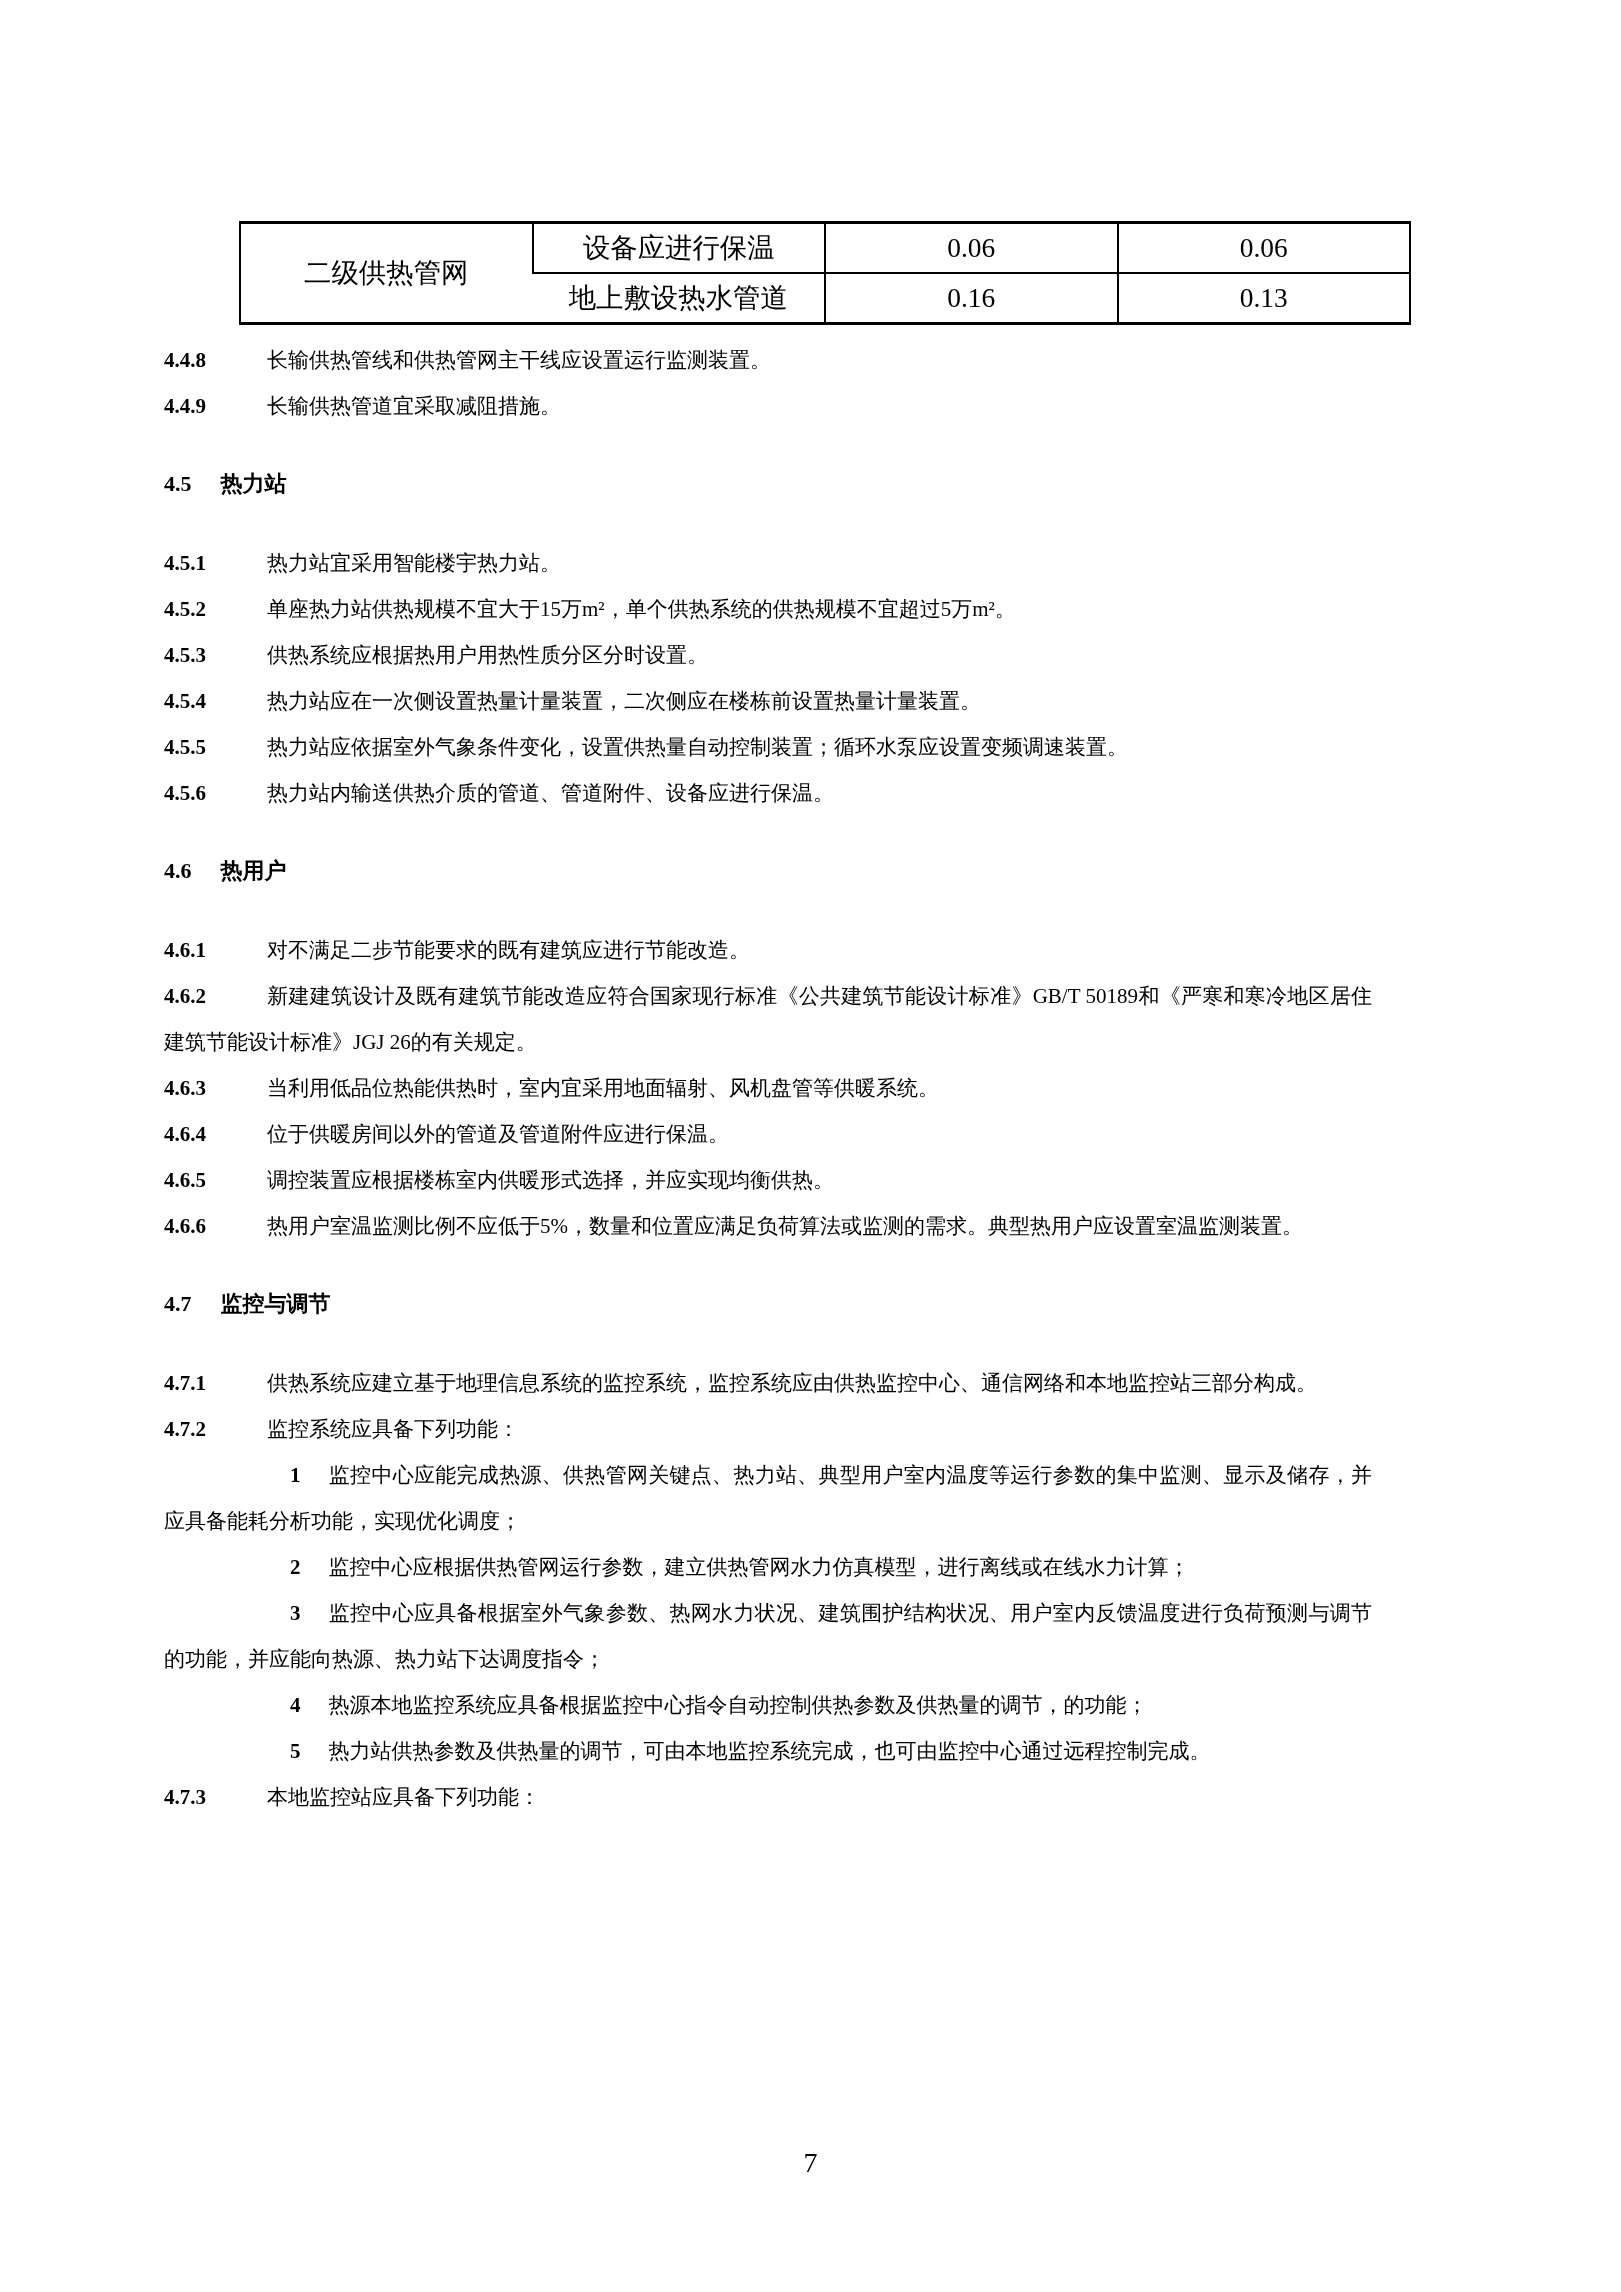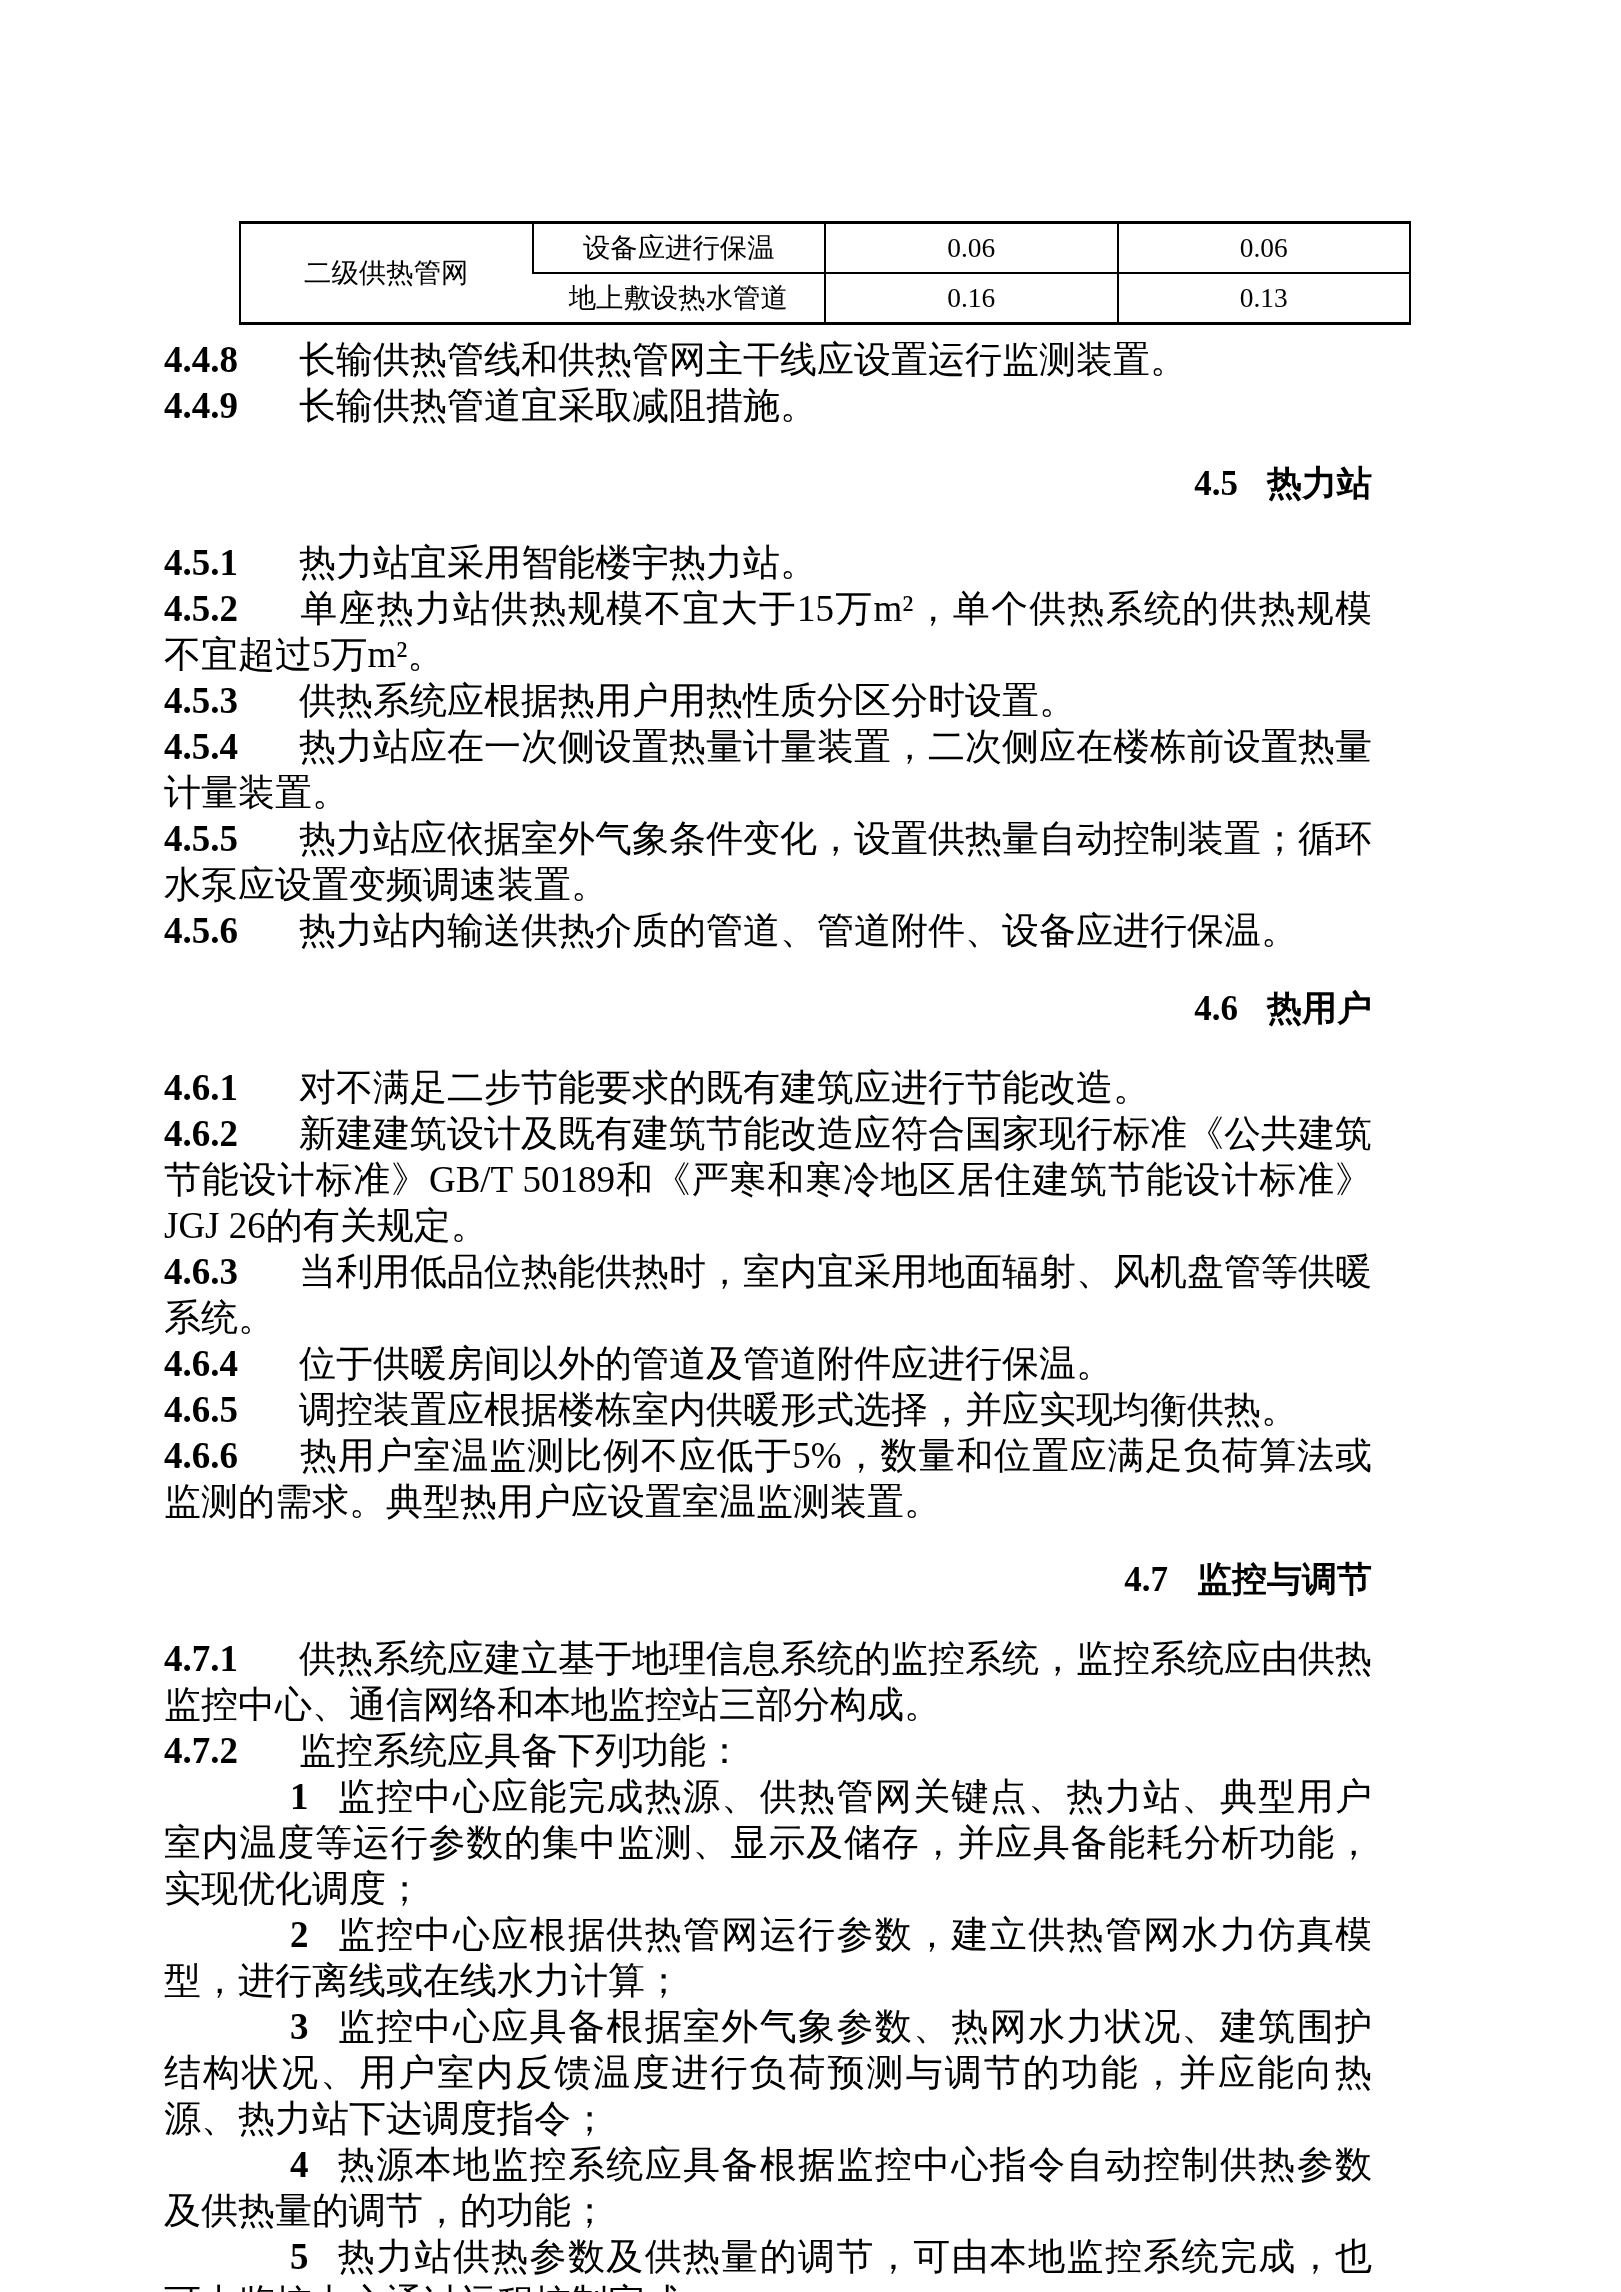--- a/index.html
+++ b/index.html
@@ -21,30 +21,30 @@
   }
   table.ctable td{
     border-left:2px solid #000;
     font-size:27.4px;text-align:center;vertical-align:middle;
     padding:0;height:48px;line-height:1.2;
   }
   table.ctable td:first-child{border-left:none;}
   table.ctable tr.r1 td{border-bottom:2.9px solid #000;}
   
   p.clause{
-    margin:0;font-size:37px;line-height:46px;
+    margin:0;font-size:21px;line-height:46px;
     text-align:justify;text-justify:inter-ideograph;
   }
   p.clause .cnum{font-weight:bold;margin-right:61px;white-space:nowrap;}
   p.first{margin-top:11.8px;}
   p.sub{text-indent:126px;}
   p.sub .cnum{margin-right:28px;}
   h2.sec{
-    margin:32px 0 33px 0;font-size:35px;line-height:46px;
-    font-weight:bold;text-align:right;
+    margin:32px 0 33px 0;font-size:22px;line-height:46px;
+    font-weight:bold;text-align:left;
   }
   h2.sec .snum{margin-right:29px;}
   .pageno{
     position:absolute;left:0;top:2143px;width:100%;
     text-align:center;font-size:28px;line-height:39px;
   }
 </style>
 </head>
 <body>
 

